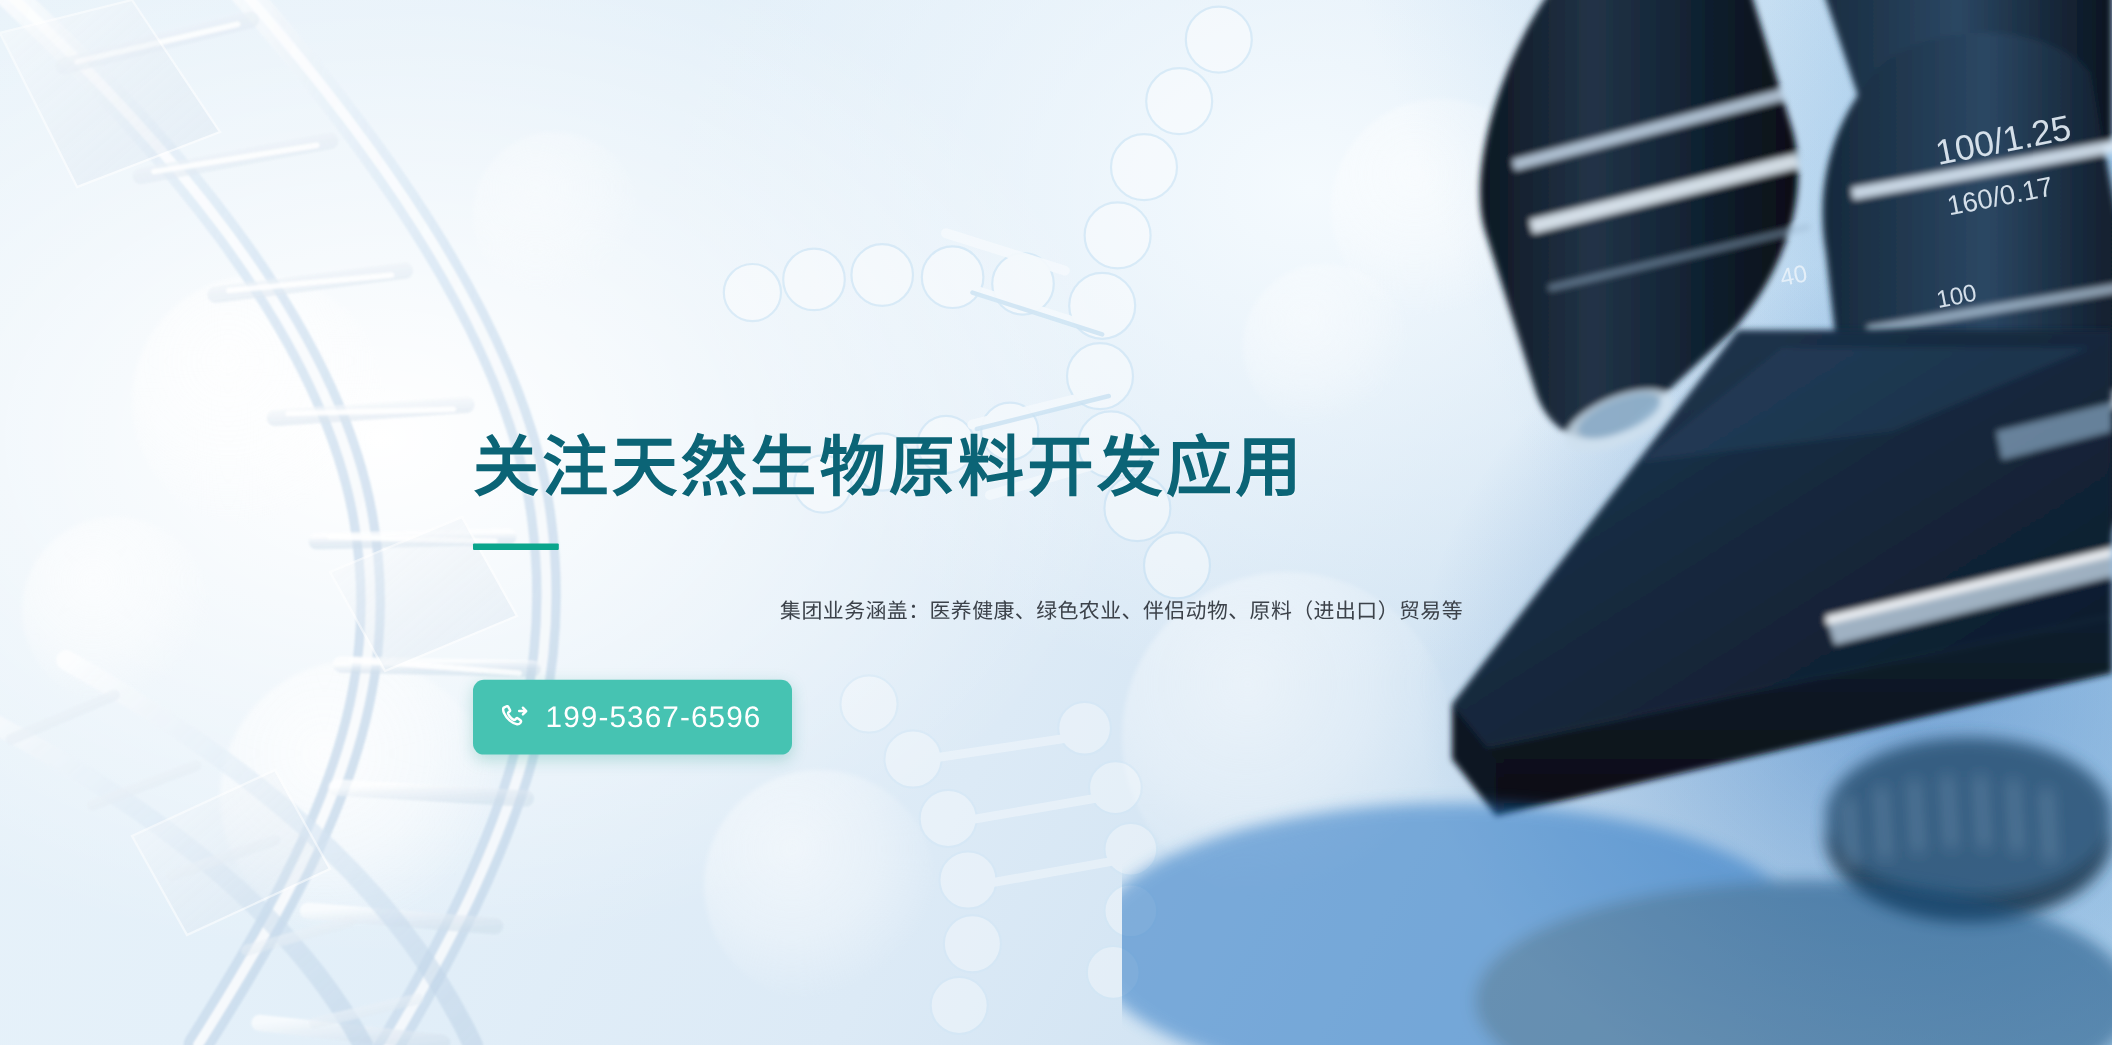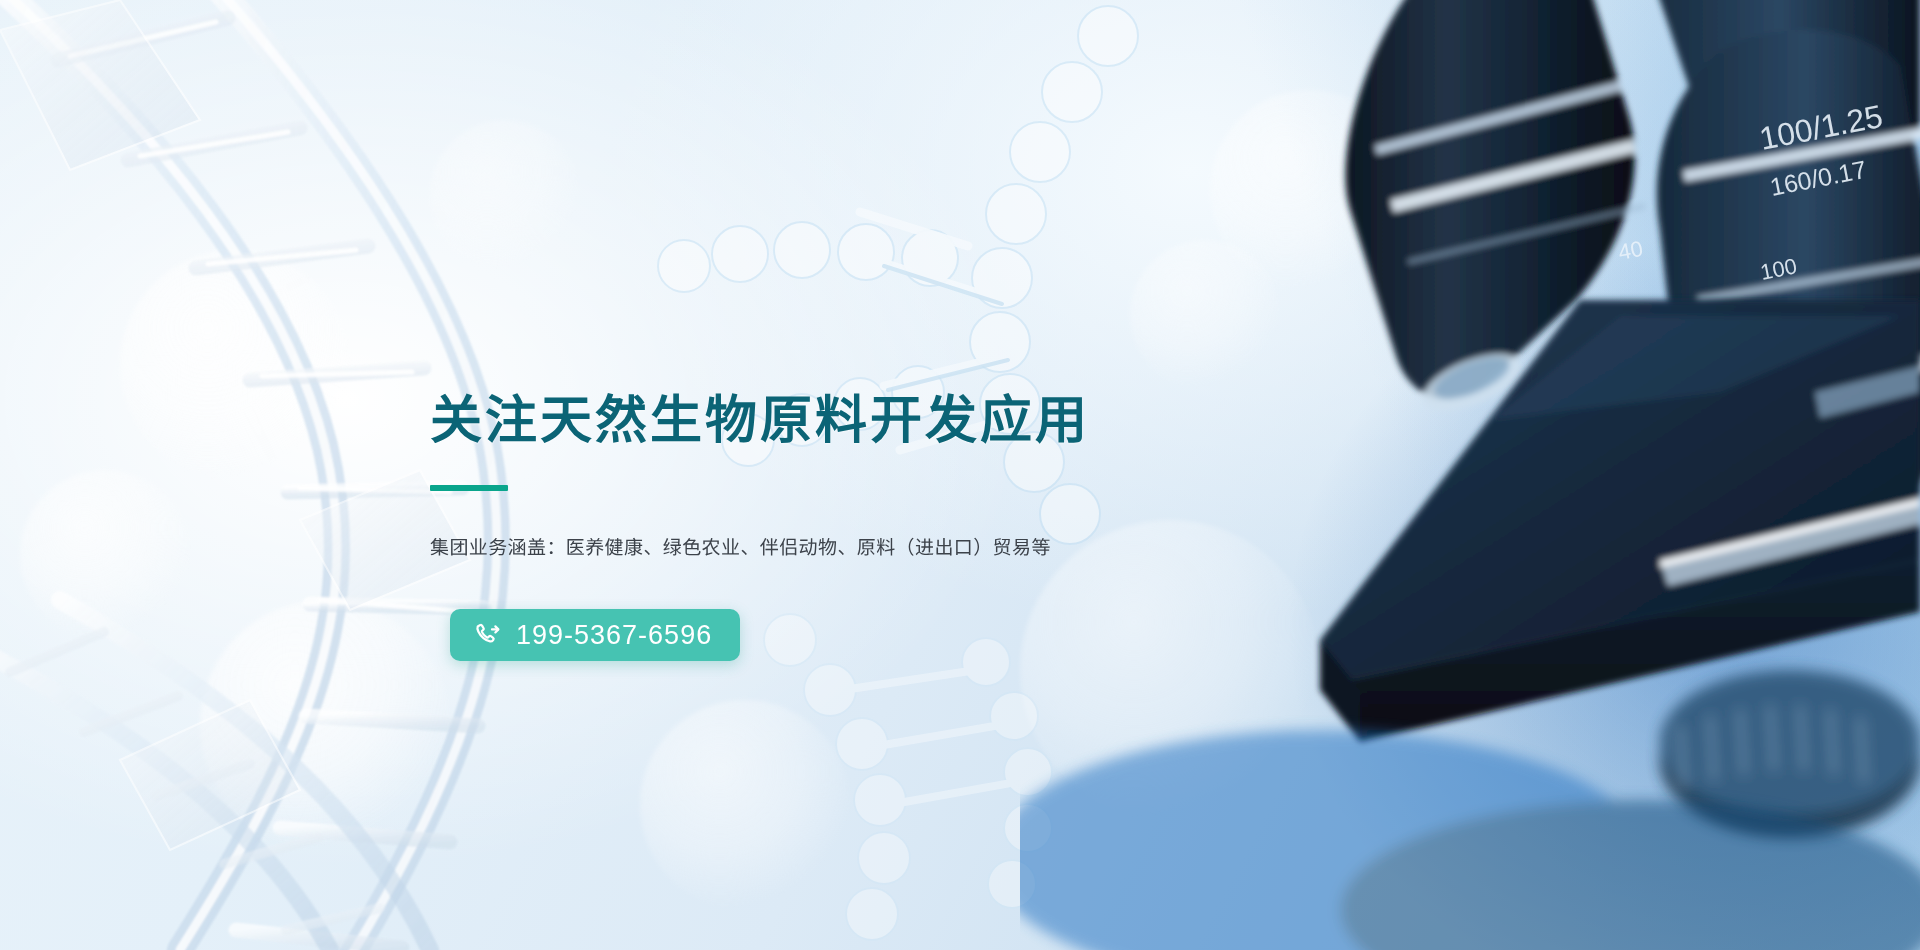--- a/index.html
+++ b/index.html
@@ -55,57 +55,56 @@
   }
   .scope-region svg { position:absolute; inset:0; width:100%; height:100%; }
 
   
   .content {
     position:absolute;
     left:430px; top:392px;
     width:900px;
   }
   .headline {
-    font-size:52px;
+    font-size:60px;
     font-weight:bold;
     letter-spacing:3px;
     color:#0b6476;
     line-height:1.1;
     white-space:nowrap;
     text-shadow:0 1px 2px rgba(255,255,255,.55);
   }
   .accent-rule {
     margin-top:36px;
     width:78px; height:6px;
     background:#0aa58c;
     border-radius:1px;
   }
   .desc {
     margin-top:36px;
     color:#3c424a;
     font-size:19px;
     line-height:42px;
     letter-spacing:.4px;
   }
-  .desc .line { display:block; white-space:nowrap; }
+  .desc .line { display:block; white-space:nowrap;text-align:right; }
 
   .phone-btn {
     margin-top:40px;
     display:inline-flex;
     align-items:center;
     gap:14px;
-    height:52px;
+    height:68px;
     padding:0 28px 0 24px;
     background:#46c3b2;
     border:none;
     border-radius:10px;
     color:#ffffff;
     cursor:pointer;
     box-shadow:0 4px 14px rgba(40,160,145,.28);
-    margin-left:20px;
   }
   .phone-btn .num {
     font-size:27px;
     font-weight:500;
     letter-spacing:1px;
     white-space:nowrap;
   }
   .phone-ico { display:block; width:28px; height:28px; flex:none; }
 </style>
 </head>

